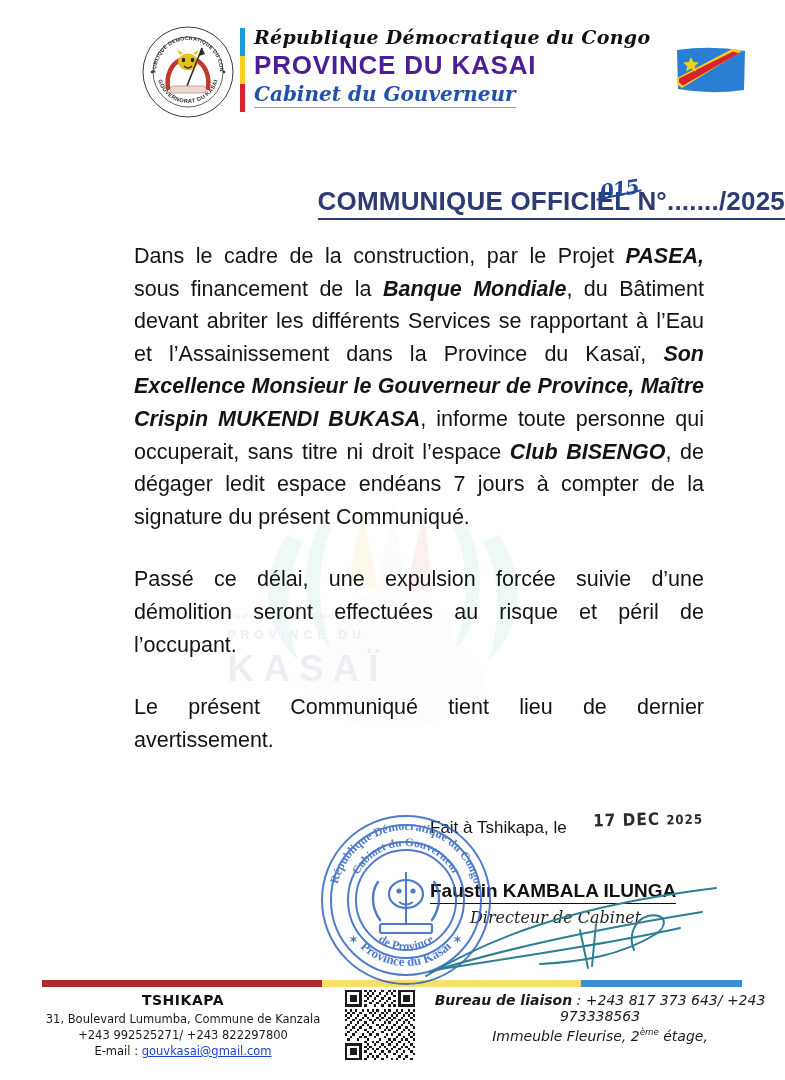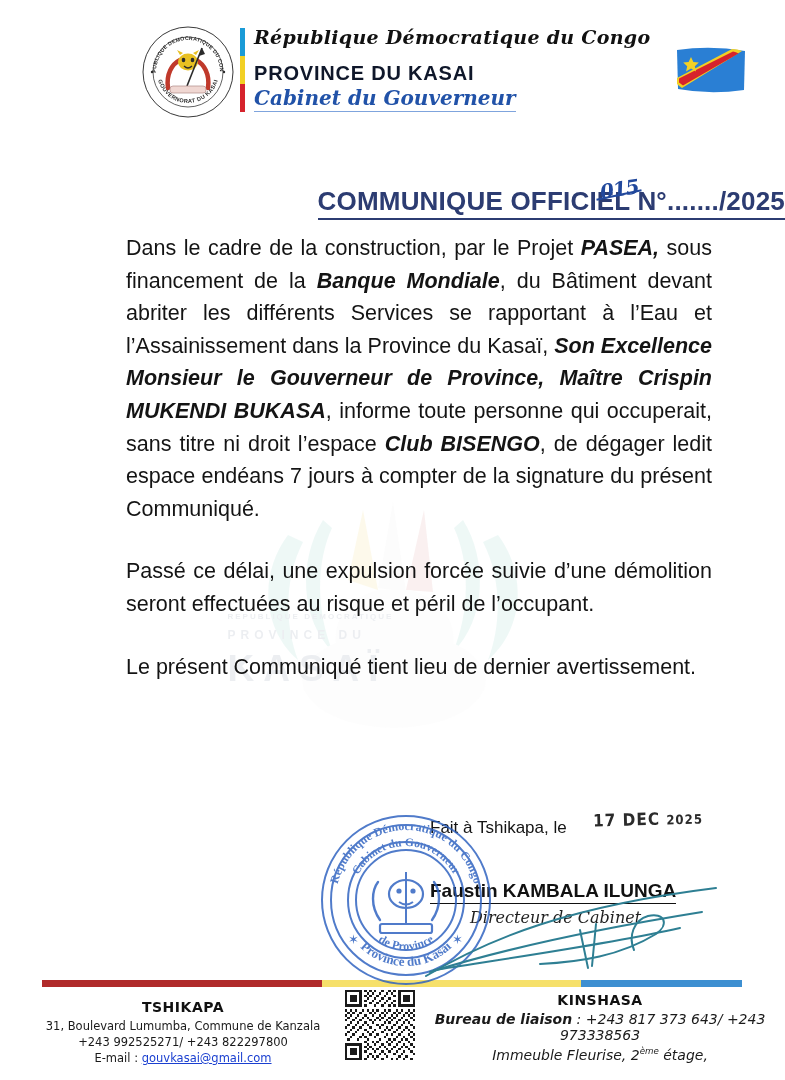--- a/index.html
+++ b/index.html
@@ -75,24 +75,24 @@
     font-style: italic;
     font-weight: bold;
     font-size: 19px;
     color: #111;
     letter-spacing: 0.3px;
     white-space: nowrap;
   }
   .prov-kasai {
     font-family: "Liberation Sans", sans-serif;
     font-weight: bold;
-    font-size: 20px;
+    font-size: 26px;
     letter-spacing: 0.8px;
-    color: #0f172a;
-    margin-top: 14px;
+    color: #4c1d95;
+    margin-top: 2px;
     white-space: nowrap;
   }
   .cabinet-script {
     font-family: "DejaVu Serif", serif;
     font-style: italic;
     font-weight: bold;
     font-size: 20px;
     color: #2152a8;
     margin-top: 1px;
     display: inline-block;
@@ -154,21 +154,21 @@
     position: absolute;
     left: 126px; top: 232px;
     width: 586px;
     font-size: 21.5px;
     line-height: 32.6px;
     text-align: justify;
     text-justify: inter-word;
     color: #141414;
     z-index: 2;
   }
-  .body-text p { margin: 0; }
+  .body-text p { margin: 8px; }
   .body-text p.gap { margin-top: 30px; }
   .body-text b {
     font-weight: bold;
     font-style: italic;
   }
 
   
   .sig-block {
     position: absolute;
     left: 430px; top: 818px;
@@ -244,21 +244,21 @@
     position: absolute;
     left: 0; top: 988px;
     width: 785px;
     height: 92px;
     z-index: 3;
   }
   .f-col {
     position: absolute;
     text-align: center;
   }
-  .f-left  { left: 28px; top: 4px; width: 310px; margin-top: 7px; }
+  .f-left  { left: 28px; top: 4px; width: 310px; }
   .f-right { left: 432px; top: 4px; width: 336px; }
   .f-city {
     font-family: "DejaVu Sans", sans-serif;
     font-weight: bold;
     font-size: 14px;
     letter-spacing: 0.5px;
     color: #111;
     margin-bottom: 3px;
   }
   .f-line {
@@ -674,17 +674,16 @@
 
 <div class="footer">
   <div class="f-col f-left">
     <div class="f-city">TSHIKAPA</div>
     <div class="f-line">31, Boulevard Lumumba, Commune de Kanzala</div>
     <div class="f-line">+243 992525271/ +243 822297800</div>
     <div class="f-line"><span>E-mail : </span><span class="f-email-link">gouvkasai@gmail.com</span></div>
   </div>
 
   <div class="f-col f-right">
-    <div class="f-city">KINSHASA</div>
     <div class="f-line"><b>Bureau de liaison</b><span> : +243 817 373 643/ +243 973338563</span></div>
     <div class="f-line">Immeuble Fleurise, 2<sup>ème</sup> étage,</div>
   </div>
 </div>
 
 </body></html>

